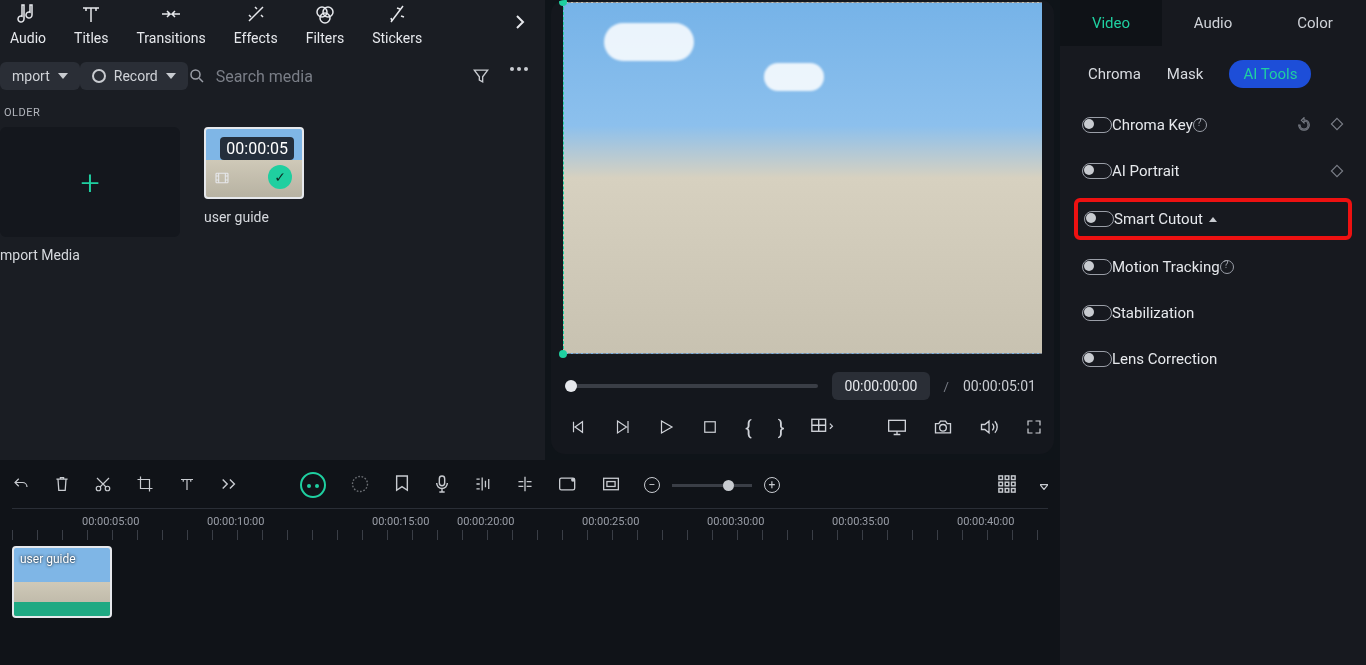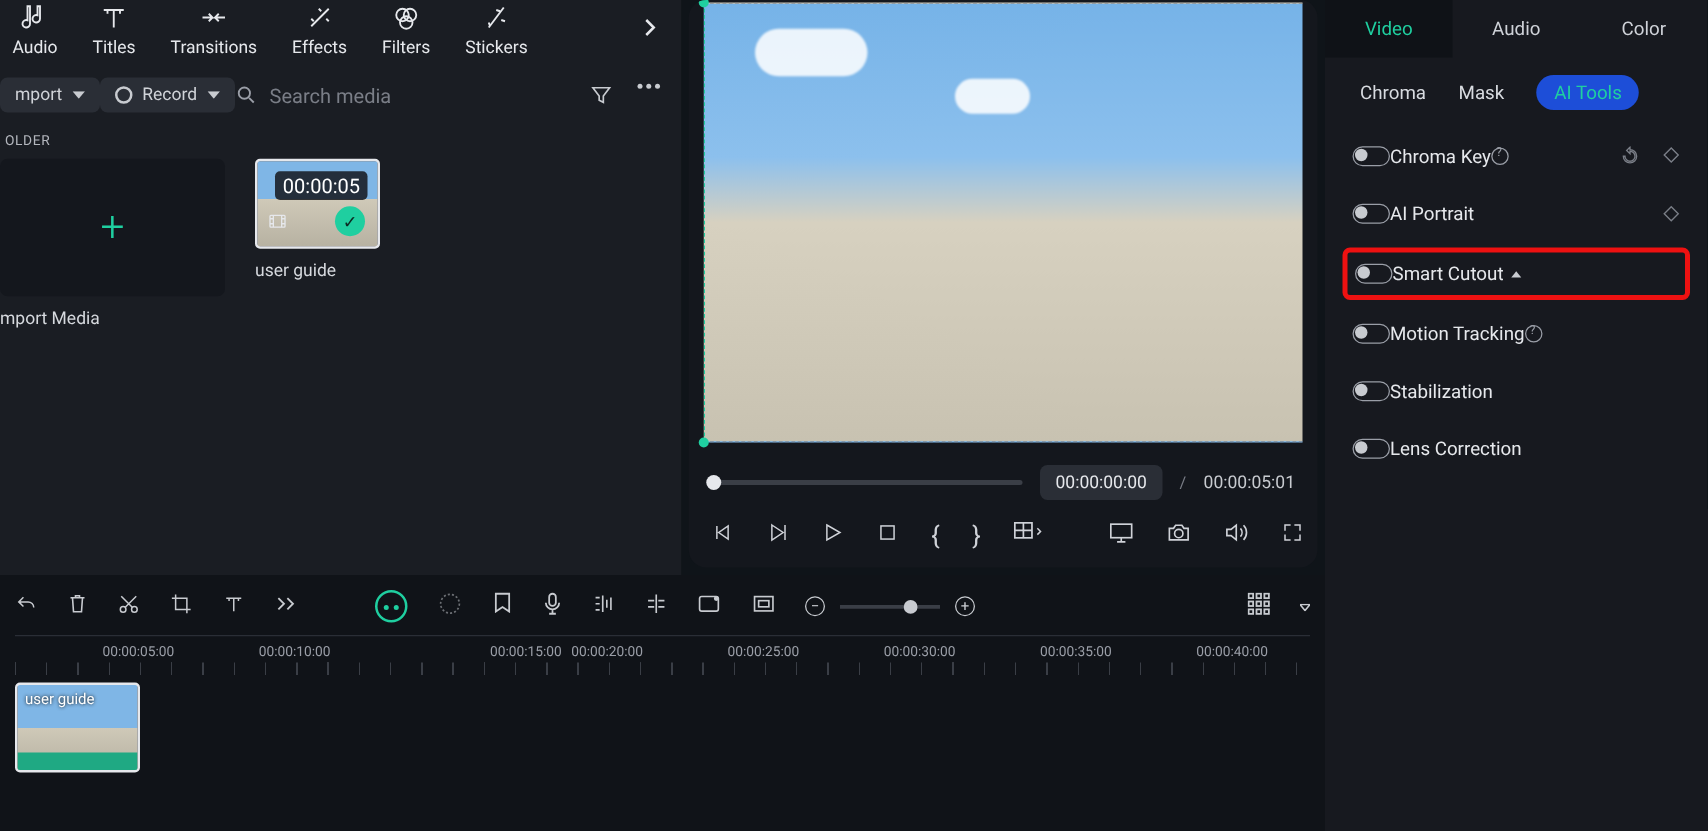--- a/index.html
+++ b/index.html
@@ -368,21 +368,21 @@
             <rect x="15" y="15" width="4" height="4"></rect>
           </svg></span>
     <span class="tb"><svg width="8" height="6" viewBox="0 0 10 6" fill="#9a9ea7">
             <path d="M0 0h10L5 6z"></path>
           </svg></span>
   </div>
 
   <div class="ruler">
     <span class="stamp" style="left:70px;">00:00:05:00</span>
     <span class="stamp" style="left:195px;">00:00:10:00</span>
-    <span class="stamp" style="left:336px;padding-left:44px;">00:00:15:00</span>
+    <span class="stamp" style="left:316px;padding-left:44px;">00:00:15:00</span>
     <span class="stamp" style="left:445px;">00:00:20:00</span>
     <span class="stamp" style="left:570px;">00:00:25:00</span>
     <span class="stamp" style="left:695px;">00:00:30:00</span>
     <span class="stamp" style="left:820px;">00:00:35:00</span>
     <span class="stamp" style="left:945px;">00:00:40:00</span>
     <div class="ticks"></div>
   </div>
 
   <div class="track-area">
     <div class="clip">

